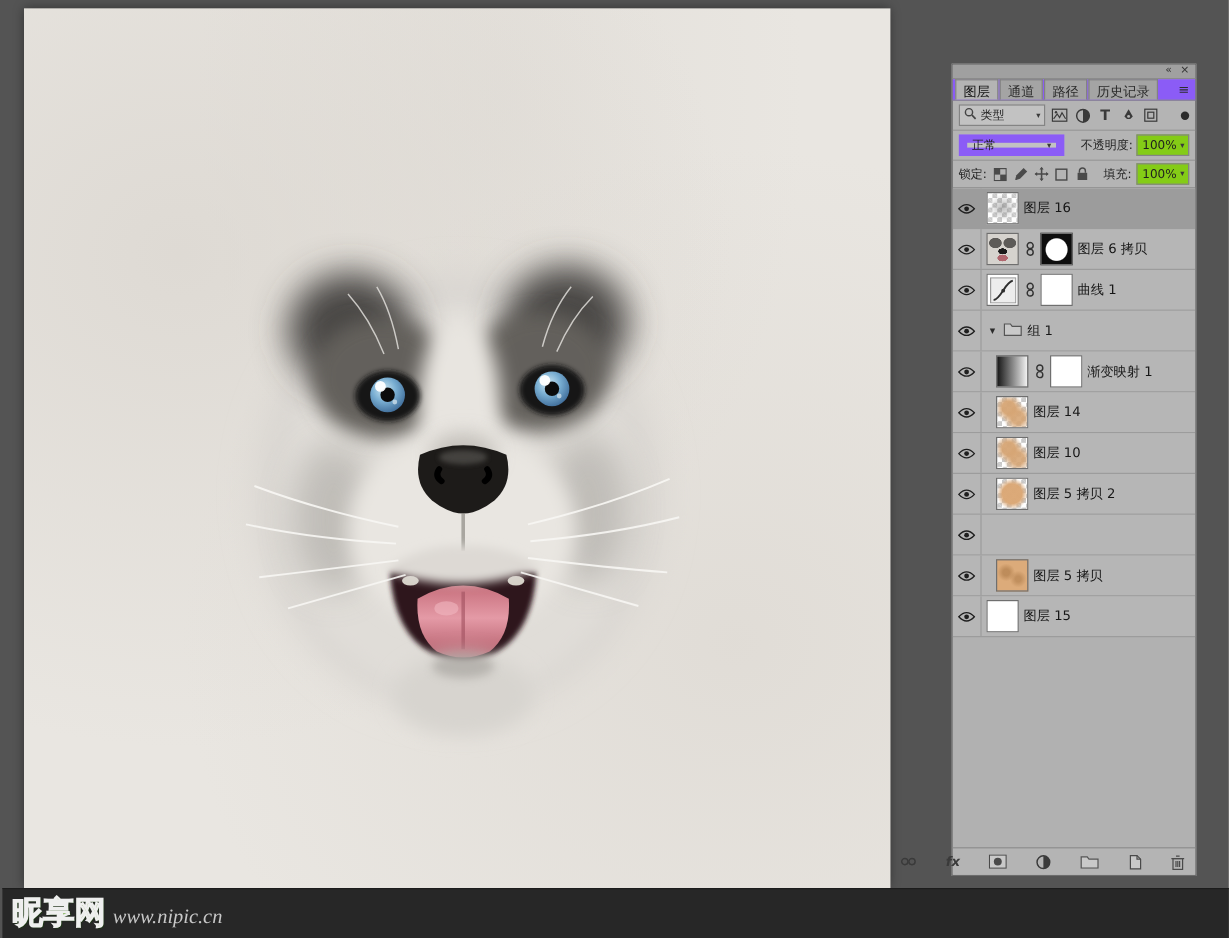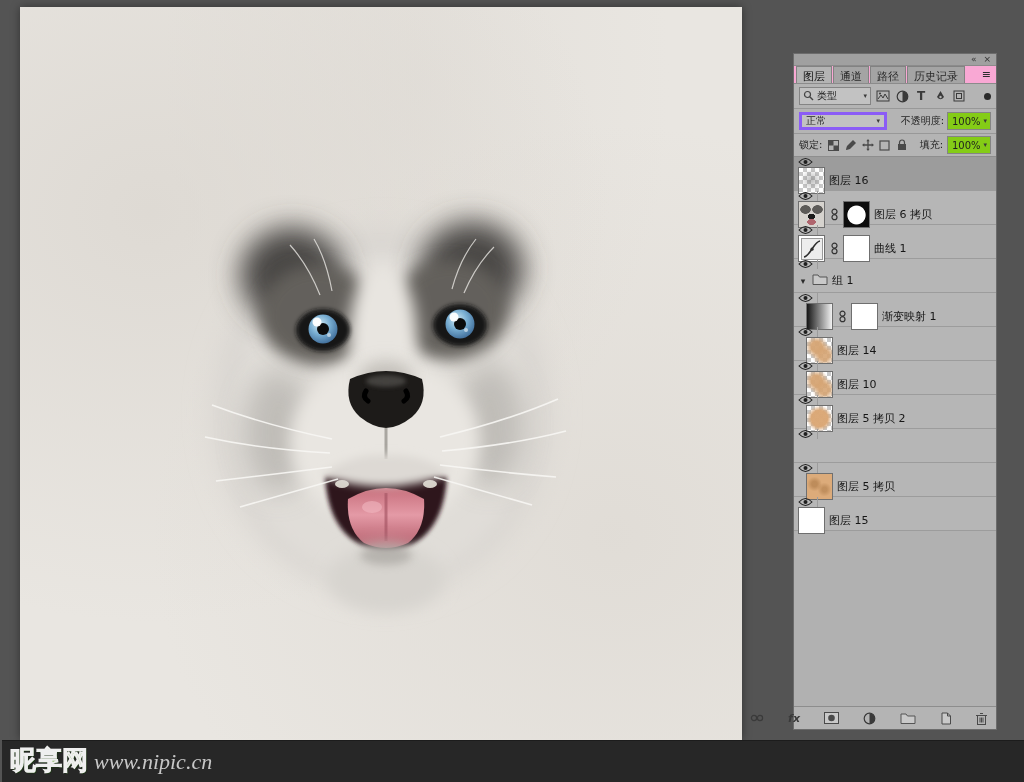--- a/index.html
+++ b/index.html
@@ -24,48 +24,48 @@
     background:#b4b4b4;border:1px solid #6c6c6c;
     font-size:11px;color:#1f1f1f;display:flex;flex-direction:column;
   }
   .panel-titlebar{
     height:12px;background:#a0a0a0;border-bottom:1px solid #8b8b8b;
     display:flex;justify-content:flex-end;align-items:center;gap:7px;
     padding:0 5px;font-size:9px;line-height:9px;color:#333;flex:0 0 auto;
   }
   .panel-titlebar span{cursor:default;}
   .panel-tabs{
-    height:18px;background:#f9a8d4;display:flex;align-items:flex-end;
+    height:18px;background:#8b5cf6;display:flex;align-items:flex-end;
     padding-left:2px;position:relative;flex:0 0 auto;border-bottom:1px solid #8b8b8b;
   }
   .tab{
     padding:2px 6px 1px;font-size:11px;height:17px;white-space:nowrap;
     border:1px solid #828282;border-bottom:none;background:#a4a4a4;color:#2a2a2a;margin-right:1px;
   }
   .tab.active{background:#b4b4b4;color:#111;}
   .panel-menu{position:absolute;right:5px;top:2px;font-size:11px;color:#2d2d2d;}
 
   .filter-row{height:25px;display:flex;align-items:center;gap:4px;padding:0 5px;border-bottom:1px solid #989898;flex:0 0 auto;}
   .kind-select{width:72px;height:18px;background:#c2c2c2;border:1px solid #848484;display:flex;align-items:center;gap:3px;padding:0 3px;font-size:10px;flex:0 0 auto;}
   .kind-select .arrow,.val-box .arrow,.blend-select .arrow{font-size:7px;color:#3a3a3a;margin-left:auto;}
   .fico{width:16px;height:16px;display:flex;align-items:center;justify-content:center;flex:0 0 auto;}
   .toggle-dot{width:7px;height:7px;border-radius:50%;background:#2b2b2b;margin-left:auto;flex:0 0 auto;}
 
   .blend-row{height:25px;display:flex;align-items:center;gap:3px;padding:0 5px;border-bottom:1px solid #989898;flex:0 0 auto;}
-  .blend-select{width:88px;height:18px;background:#c2c2c2;border:3px solid #8b5cf6;display:flex;align-items:center;padding:0 4px;font-size:10px;flex:0 0 auto;}
+  .blend-select{width:88px;height:18px;background:#c2c2c2;border:7px solid #8b5cf6;display:flex;align-items:center;padding:0 4px;font-size:10px;flex:0 0 auto;}
   .lbl{font-size:10px;color:#222;white-space:nowrap;}
   .blend-row .lbl,.lock-row .fill-lbl{margin-left:auto;}
   .val-box{width:44px;height:18px;background:#84cc16;border:1px solid #848484;display:flex;align-items:center;padding:0 3px;font-size:10px;flex:0 0 auto;}
   .val-box .v{margin-left:auto;margin-right:2px;}
 
   .lock-row{height:23px;display:flex;align-items:center;gap:4px;padding:0 5px;border-bottom:1px solid #8e8e8e;flex:0 0 auto;}
   .lico{width:15px;height:15px;display:flex;align-items:center;justify-content:center;flex:0 0 auto;}
 
   .layer-list{flex:1 1 auto;background:#b1b1b1;overflow:hidden;}
-  .layer-row{display:flex;height:34px;border-bottom:1px solid #9c9c9c;background:#b6b6b6;align-items:stretch;flex-direction:column;}
+  .layer-row{display:flex;height:34px;border-bottom:1px solid #9c9c9c;background:#b6b6b6;align-items:stretch;}
   .layer-row.selected{background:#9c9c9c;}
   .eye-cell{width:24px;flex:0 0 auto;border-right:1px solid #9c9c9c;display:flex;align-items:center;justify-content:center;}
   .row-content{display:flex;align-items:center;gap:4px;padding-left:4px;flex:1;min-width:0;}
   .row-content.indent{padding-left:12px;}
   .thumb{width:27px;height:27px;border:1px solid #6f6f6f;flex:0 0 auto;background:#fff;display:flex;align-items:center;justify-content:center;}
   .layer-name{font-size:11px;color:#161616;white-space:nowrap;overflow:hidden;}
   .expander{font-size:9px;color:#2b2b2b;width:10px;text-align:center;flex:0 0 auto;}
   .masklink{width:10px;display:flex;justify-content:center;flex:0 0 auto;}
 
   
@@ -125,21 +125,21 @@
     display:flex;align-items:center;justify-content:flex-end;gap:24px;padding:0 9px;
   }
   .bico{display:flex;align-items:center;justify-content:center;width:17px;height:16px;}
   .glyphT{font-weight:bold;font-size:12px;color:#3a3a3a;line-height:12px;}
   .glyphfx{font-style:italic;font-weight:bold;font-size:11px;color:#3a3a3a;line-height:11px;}
 
   
   .statusbar{position:absolute;left:2px;bottom:0;width:1024px;height:42px;background:#272727;border-top:1px solid #1c1c1c;}
   .watermark{position:absolute;left:8px;bottom:4px;display:flex;align-items:baseline;gap:6px;}
   .wm-cn{font-size:26px;font-weight:900;color:#6da83e;-webkit-text-stroke:1px #efefef;text-shadow:1px 1px 1px #1a3a10;}
-  .wm-url{font-family:"Liberation Serif",serif;font-style:italic;font-size:22px;color:#c7c7c7;}
+  .wm-url{font-family:"Liberation Serif",serif;font-style:italic;font-size:17px;color:#c7c7c7;}
   .id-text{position:absolute;left:753px;top:11px;font-size:13px;color:#969696;letter-spacing:.3px;}
 </style>
 </head>
 <body>
 
 <div class="canvas-area">
   <svg width="722" height="733" viewBox="0 0 722 733">
     <defs>
       <filter id="b14" x="-60%" y="-60%" width="220%" height="220%">
           <feGaussianBlur stdDeviation="14"></feGaussianBlur>

